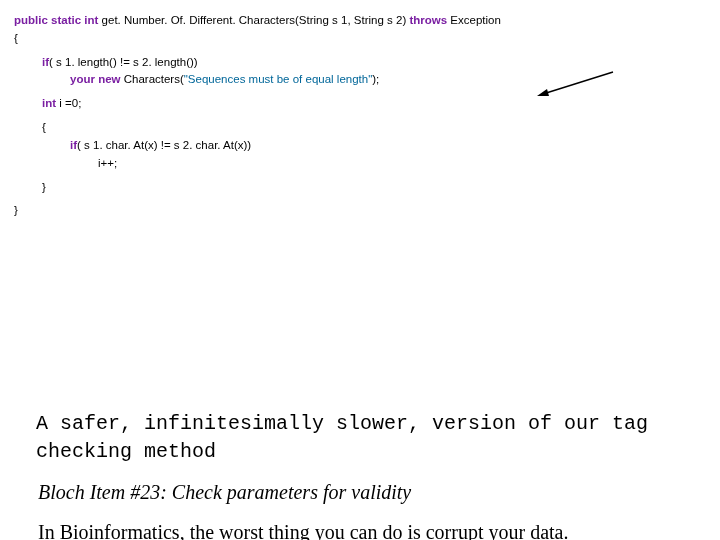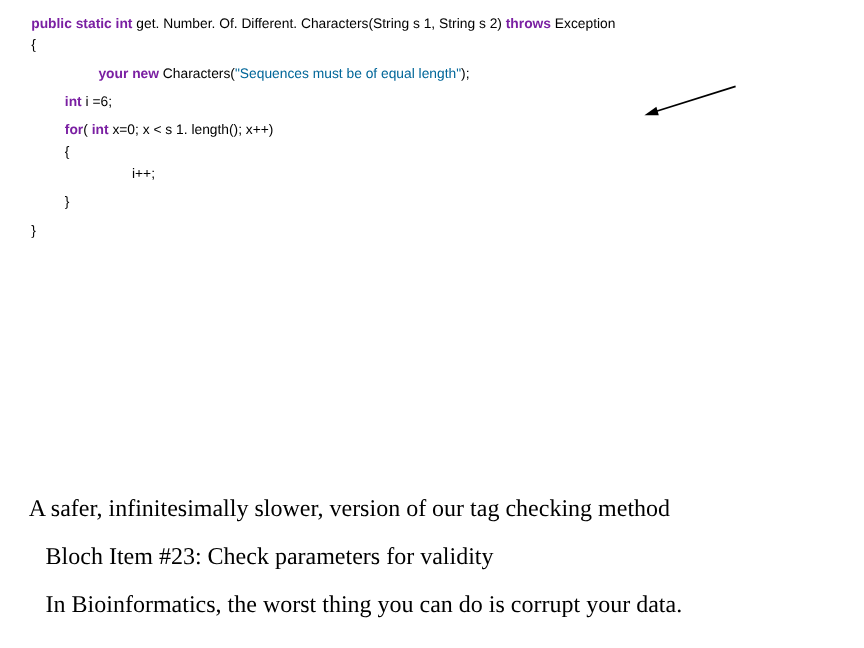--- a/index.html
+++ b/index.html
@@ -9,21 +9,20 @@
     background: #ffffff;
     font-family: Verdana, Geneva, sans-serif;
     position: relative;
   }
   .code-block {
     padding: 12px 14px 6px 14px;
     font-family: Verdana, Geneva, sans-serif;
     font-size: 11.5px;
     line-height: 1.55;
     color: #000000;
-    margin-left: 12px;
   }
   .indent1 { padding-left: 28px; }
   .indent2 { padding-left: 56px; }
   .indent3 { padding-left: 84px; }
   .kw { color: #7a1fa2; font-weight: bold; }
   .plain { color: #000000; }
   .str { color: #006699; }
   .arrow {
     position: absolute;
     top: 70px;
@@ -36,22 +35,22 @@
     position: absolute;
     left: 24px;
     top: 410px;
     width: 680px;
     font-family: "Times New Roman", Times, serif;
     font-size: 20px;
     color: #000000;
     line-height: 1.4;
   }
   .commentary p { margin-bottom: 12px; }
-  .commentary .p1 { margin-left: 0; }
-  .commentary .p2 { margin-left: 14px; }
+  .commentary .p1 { margin-left: 12px; font-family: Liberation Mono, monospace; }
+  .commentary .p2 { margin-left: 14px; font-style: italic; }
   .commentary .p3 { margin-left: 14px; }
   .gap { height: 6px; }
 </style>
 </head>
 <body>
 
 <div class="code-block">
 
   <div>
     <span class="kw">public</span>
@@ -59,44 +58,45 @@
     <span class="kw">int</span>
     <span class="plain">get. Number. Of. Different. Characters(String s 1, String s 2)</span>
     <span class="kw">throws</span>
     <span class="plain">Exception</span>
   </div>
 
   <div>{</div>
 
   <div class="gap"></div>
 
+  <div class="indent1">
+    <span class="kw">if</span><span class="plain">( s 1. length() != s 2. length())</span>
+  </div>
 
   <div class="indent2">
     <span class="kw">your</span>
     <span class="kw">new</span>
     <span class="plain">Characters(</span><span class="str">"Sequences must be of equal length"</span><span class="plain">);</span>
   </div>
 
   <div class="gap"></div>
 
   <div class="indent1">
     <span class="kw">int</span>
-    <span class="plain">i =6;</span>
+    <span class="plain">i =0;</span>
   </div>
 
   <div class="gap"></div>
 
-  <div class="indent1">
-    <span class="kw">for</span><span class="plain">(</span>
-    <span class="kw">int</span>
-    <span class="plain">x=0; x &lt; s 1. length(); x++)</span>
-  </div>
 
   <div class="indent1">{</div>
 
+  <div class="indent2">
+    <span class="kw">if</span><span class="plain">( s 1. char. At(x) != s 2. char. At(x))</span>
+  </div>
 
   <div class="indent3">i++;</div>
 
   <div class="gap"></div>
 
   <div class="indent1">}</div>
 
   <div class="gap"></div>
 
 

